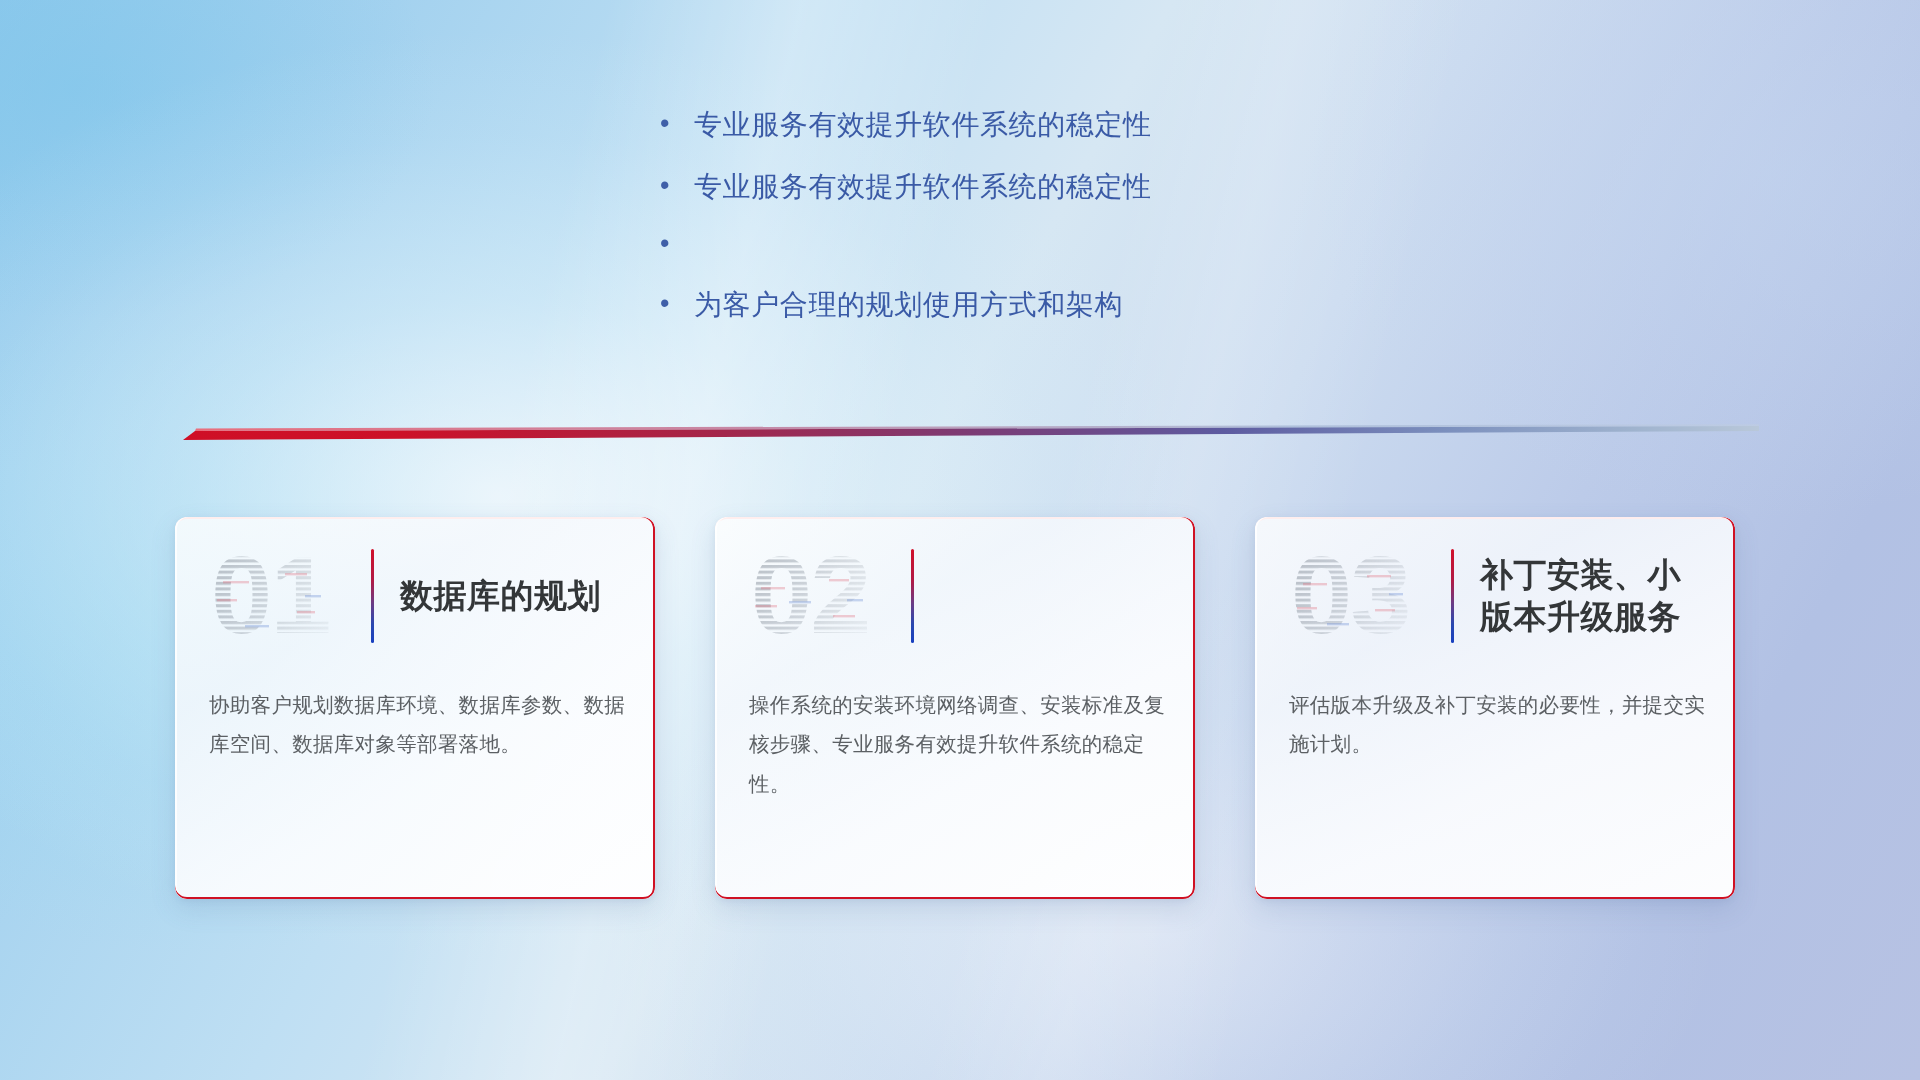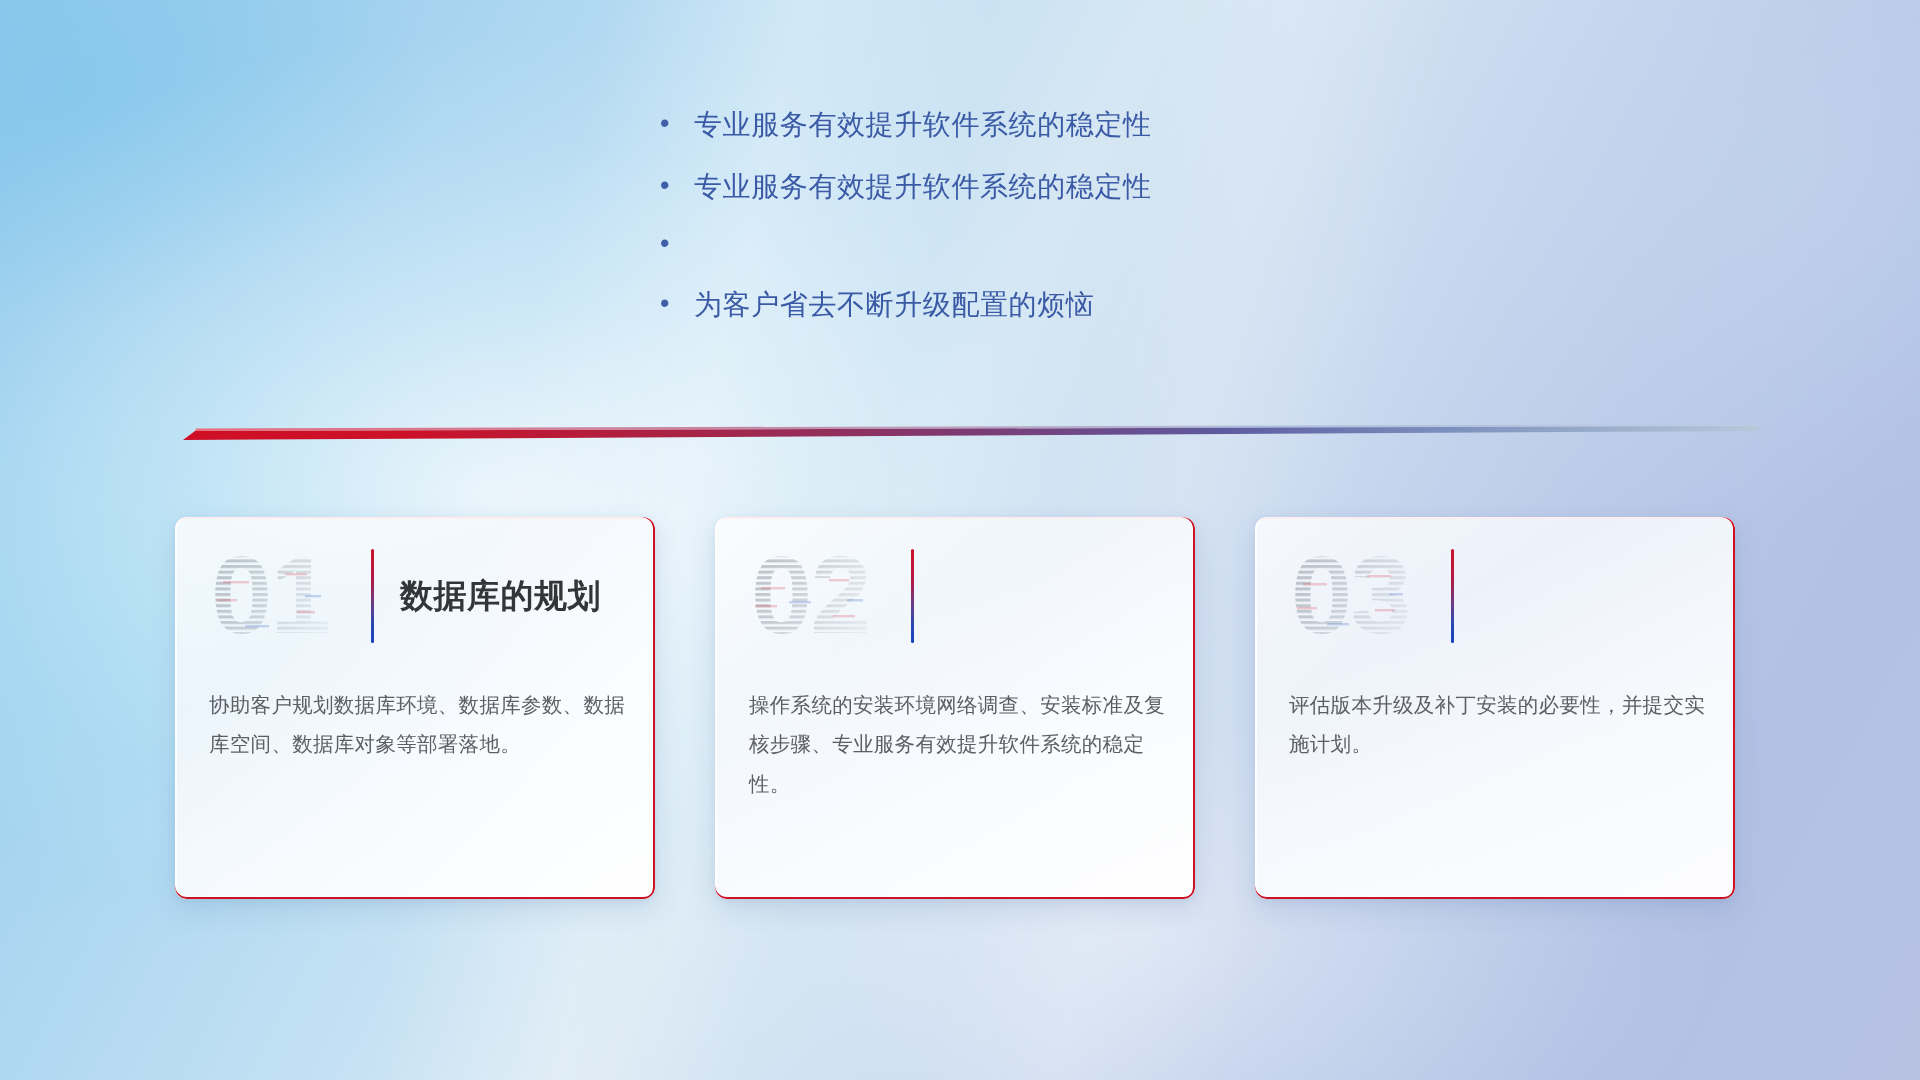--- a/index.html
+++ b/index.html
@@ -201,21 +201,21 @@
     </div>
     <div class="bullet-row">
       <span class="bullet-dot">•</span>
       <span class="bullet-text">专业服务有效提升软件系统的稳定性</span>
     </div>
     <div class="bullet-row">
       <span class="bullet-dot">•</span>
     </div>
     <div class="bullet-row">
       <span class="bullet-dot">•</span>
-      <span class="bullet-text">为客户省去不断升级配置的烦恼</span>
+      <span class="bullet-text">为客户合理的规划使用方式和架构</span>
     </div>
   </div>
 
   <div class="divider-wrap">
     <svg viewBox="0 0 1576 22" preserveAspectRatio="none">
       <defs>
         <linearGradient id="divg" x1="0" y1="0" x2="1" y2="0">
           <stop offset="0" stop-color="#cf0f26"></stop>
           <stop offset="0.14" stop-color="#cc1128"></stop>
           <stop offset="0.33" stop-color="#a62548"></stop>
@@ -339,18 +339,22 @@
               <rect x="14" y="46" width="24" height="2.4" fill="#e06070"></rect>
               <rect x="8" y="70" width="20" height="2.4" fill="#e06070"></rect>
               <rect x="78" y="38" width="24" height="2.4" fill="#e06070"></rect>
               <rect x="86" y="72" width="20" height="2.4" fill="#e06070"></rect>
               <rect x="38" y="86" width="22" height="2.4" fill="#5a7fd0"></rect>
               <rect x="100" y="56" width="14" height="2.4" fill="#5a7fd0"></rect>
             </g>
           </svg>
         </div>
         <div class="vbar"></div>
+        <div class="card-title">
+          <div>补丁安装、小</div>
+          <div>版本升级服务</div>
+        </div>
       </div>
       <div class="card-body">评估版本升级及补丁安装的必要性，并提交实施计划。</div>
     </div>
 
   </div>
 </div>
 
 </body></html>

